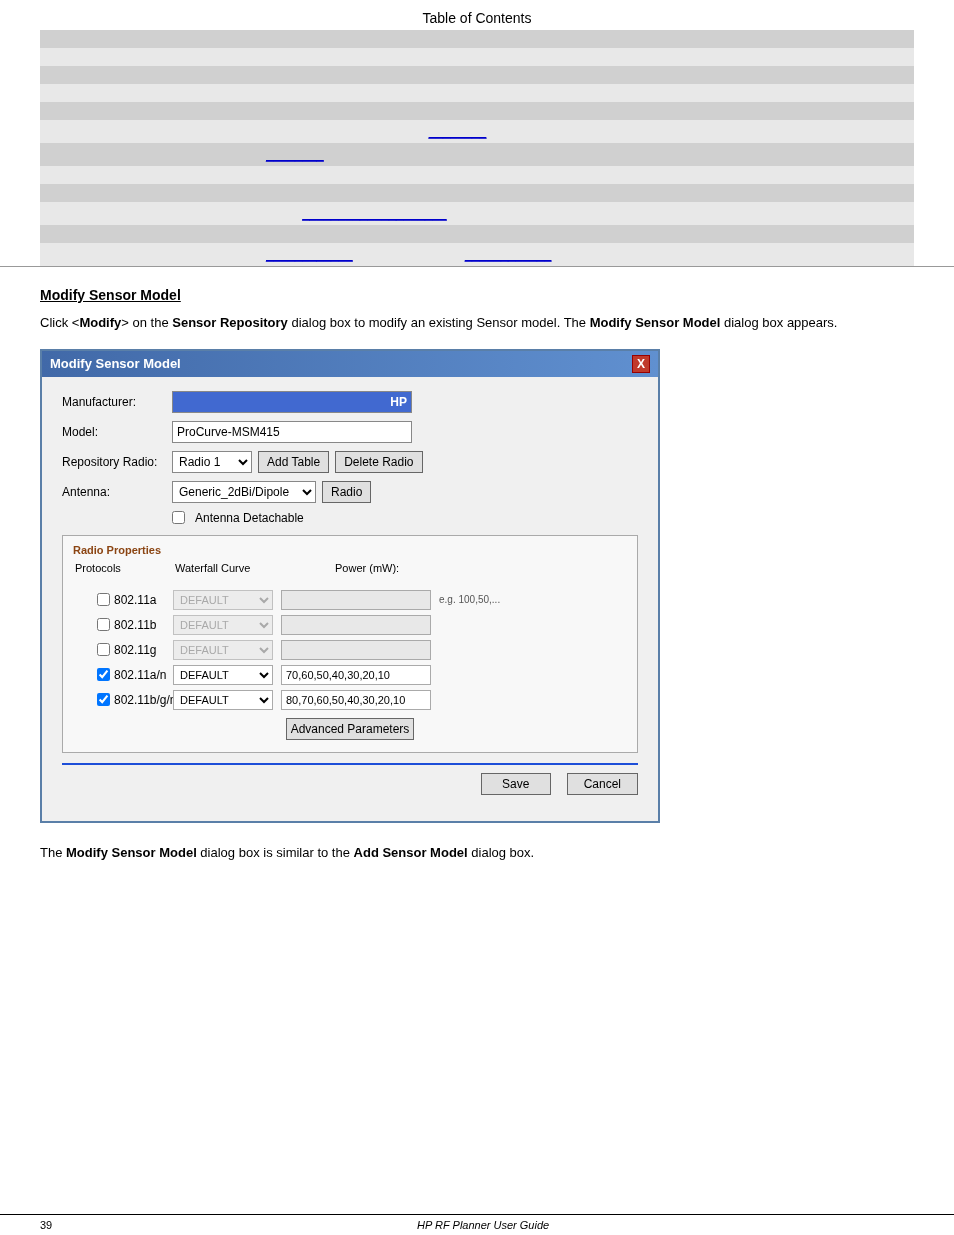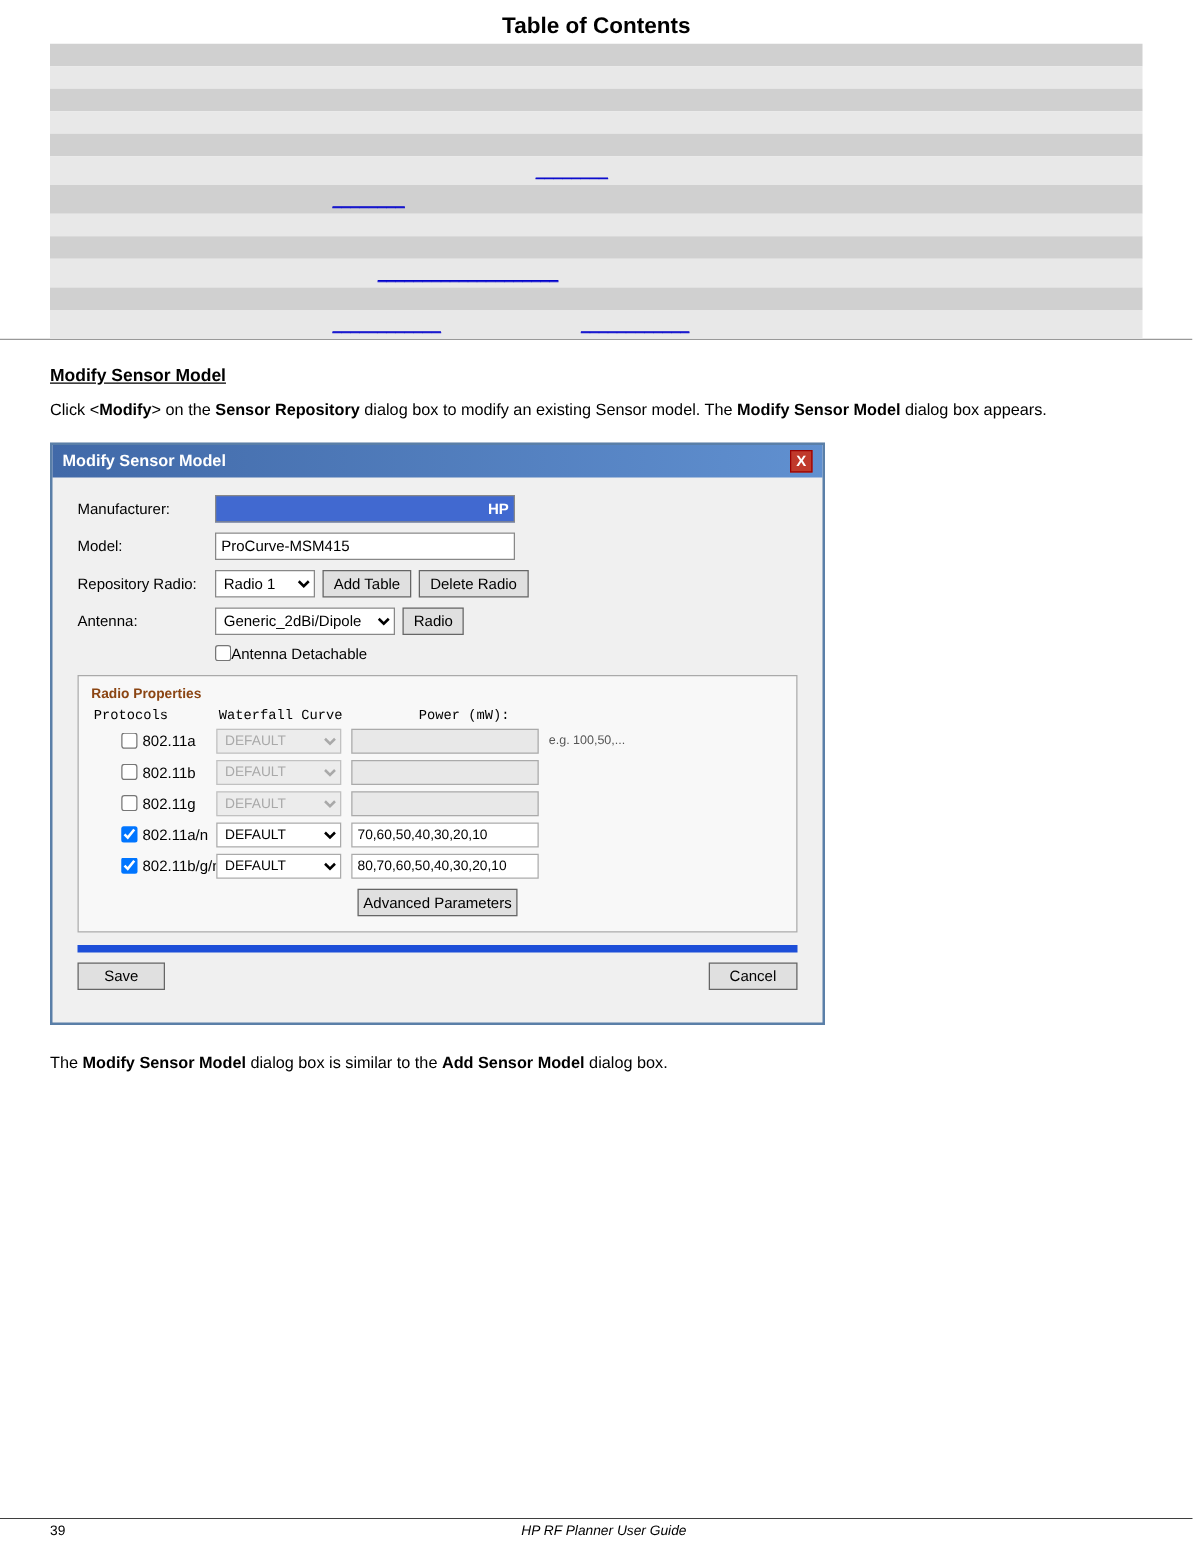--- a/index.html
+++ b/index.html
@@ -13,22 +13,22 @@
       padding: 0;
     }
 
     
     .toc-section {
       padding: 10px 40px 0 40px;
       border-bottom: 1px solid #999;
     }
     .toc-title {
       text-align: center;
-      font-weight: bold;
-      font-size: 18px;
+      font-weight: normal;
+      font-size: 14px;
       margin-bottom: 4px;
     }
     .toc-table {
       width: 100%;
       border-collapse: collapse;
     }
     .toc-table tr:nth-child(odd) td {
       background: #d0d0d0;
     }
     .toc-table tr:nth-child(even) td {
@@ -149,21 +149,21 @@
       background: #e0e0e0;
       padding: 2px 8px;
       font-size: 12px;
       cursor: pointer;
       height: 22px;
     }
 
     .checkbox-row {
       display: flex;
       align-items: center;
-      gap: 0;
+      gap: 10px;
       margin-bottom: 10px;
       padding-left: 110px;
     }
 
     
     .radio-props-box {
       border: 1px solid #aaa;
       padding: 8px 10px;
       margin-bottom: 10px;
       background: #f8f8f8;
@@ -171,23 +171,22 @@
     .radio-props-title {
       color: #8b4513;
       font-size: 11px;
       font-weight: bold;
       margin-bottom: 6px;
     }
     .props-header-row {
       display: flex;
       align-items: center;
       font-size: 11px;
-      margin-bottom: 4px;
+      margin-bottom: 16px;
       padding-left: 2px;
-      font-family: Liberation Mono, monospace;
     }
     .col-protocol { width: 100px; }
     .col-waterfall { width: 160px; }
     .col-power { width: 160px; }
 
     .protocol-row {
       display: flex;
       align-items: center;
       margin-bottom: 5px;
     }
@@ -235,24 +234,24 @@
       margin: 8px auto 4px auto;
       padding: 3px 4px;
       border: 1px solid #666;
       background: #e0e0e0;
       font-size: 12px;
       cursor: pointer;
     }
 
     .dialog-footer {
       display: flex;
-      justify-content: space-between;
+      justify-content: flex-end;
       gap: 16px;
       padding: 8px 0 12px 0;
-      border-top: 6px solid #1d4ed8;
+      border-top: 2px solid #1d4ed8;
       margin-top: 4px;
     }
     .btn-footer {
       border: 1px solid #666;
       background: #e0e0e0;
       padding: 3px 16px;
       font-size: 12px;
       cursor: pointer;
       min-width: 70px;
     }

